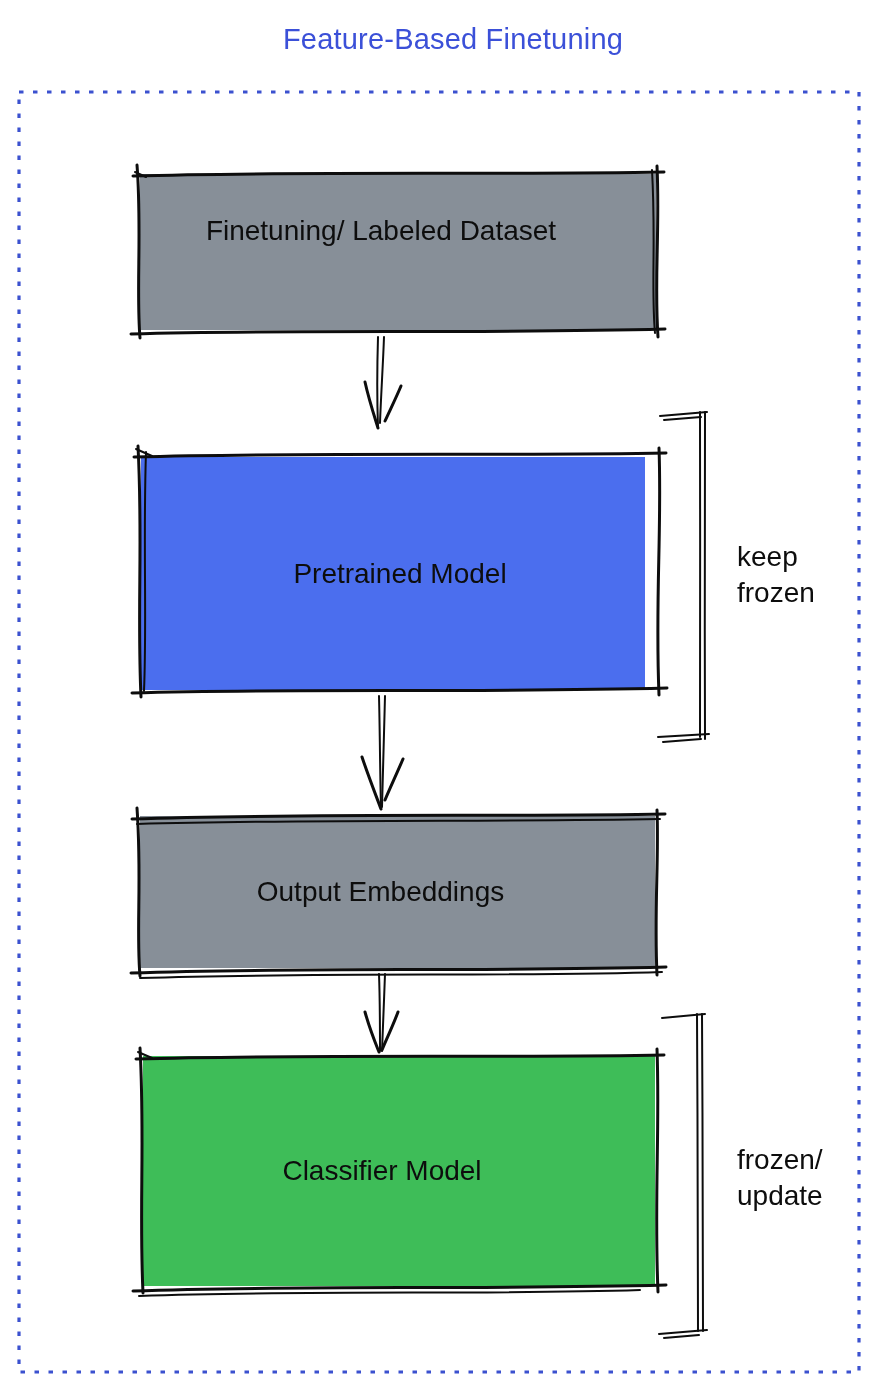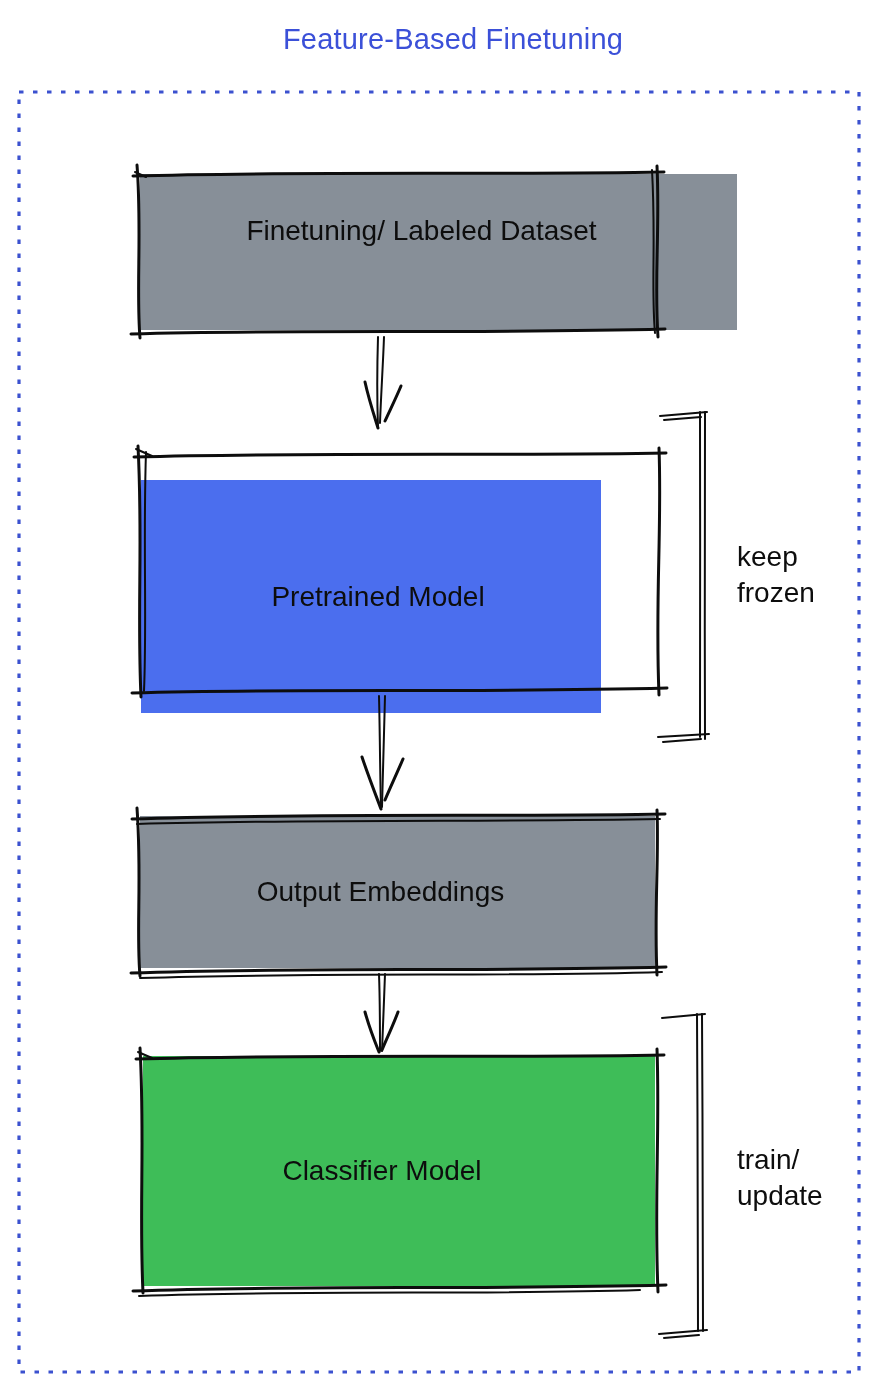--- a/index.html
+++ b/index.html
@@ -34,23 +34,23 @@
   }
   .node .label{
     font-size:28px;line-height:34px;
     color:var(--ink);
     padding-right:34px; 
     white-space:nowrap;
   }
   .node-gray{background:var(--box-gray);}
   .node-blue{background:var(--box-blue);}
   .node-green{background:var(--box-green);}
-  #node-dataset{left:140px;top:174px;width:597px;height:156px;text-align:center;}
+  #node-dataset{left:140px;top:174px;width:516px;height:156px;text-align:center;}
   #node-dataset .label{align-self:flex-start;margin-top:40px;}
-  #node-pretrained{left:141px;top:480px;width:460px;height:233px;padding-left:48px;}
+  #node-pretrained{left:141px;top:457px;width:504px;height:233px;padding-left:48px;}
   #node-embeddings{left:140px;top:816px;width:515px;height:152px;}
   #node-classifier{left:143px;top:1056px;width:512px;height:230px;}
   .annotation{
     position:absolute;
     font-size:28px;line-height:36px;
     white-space:pre-line;
     color:var(--ink);
     margin-top:41px;
   }
   #annotation-keep-frozen{left:737px;top:498px;}
@@ -92,21 +92,21 @@
   <div class="node node-green" id="node-classifier">
     <span class="label">Classifier Model</span>
   </div>
 
   <div class="node node-gray" id="node-embeddings">
     <span class="label">Output Embeddings</span>
   </div>
 
   <div class="annotation" id="annotation-keep-frozen">keep
 frozen</div>
-  <div class="annotation" id="annotation-train-update">train/
+  <div class="annotation" id="annotation-train-update">frozen/
 update</div>
 
   <svg class="sketch" width="880" height="1393" viewBox="0 0 880 1393">
 
     <g>
       <rect class="frame" x="19" y="92" width="840" height="1280"></rect>
     </g>
 
     <g>
       <path class="stroke" d="M133,176 C300,171 500,175 664,172"></path>

